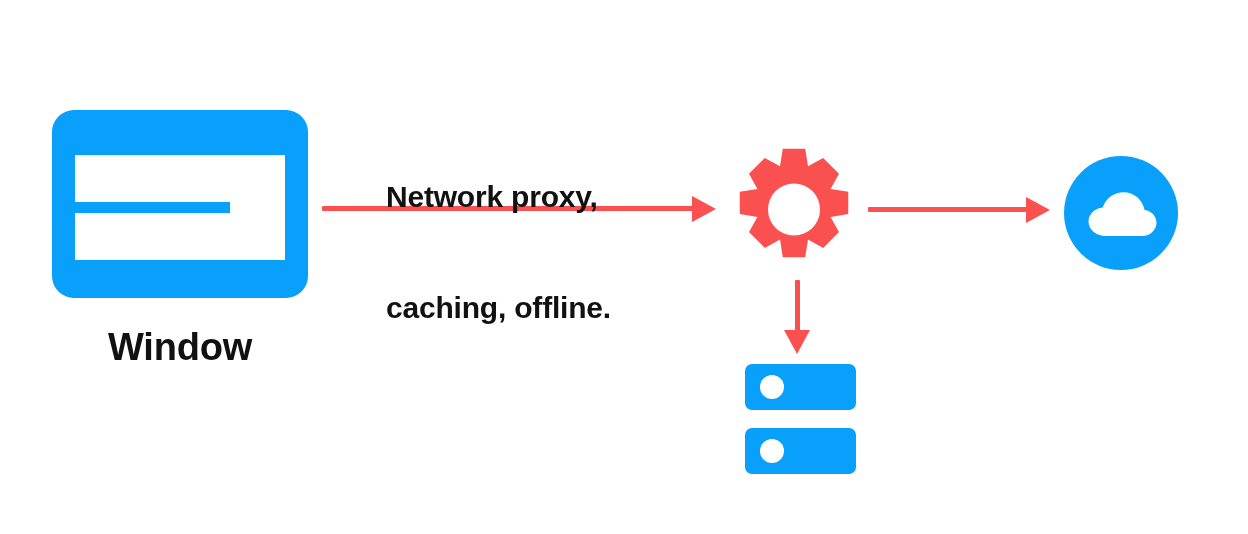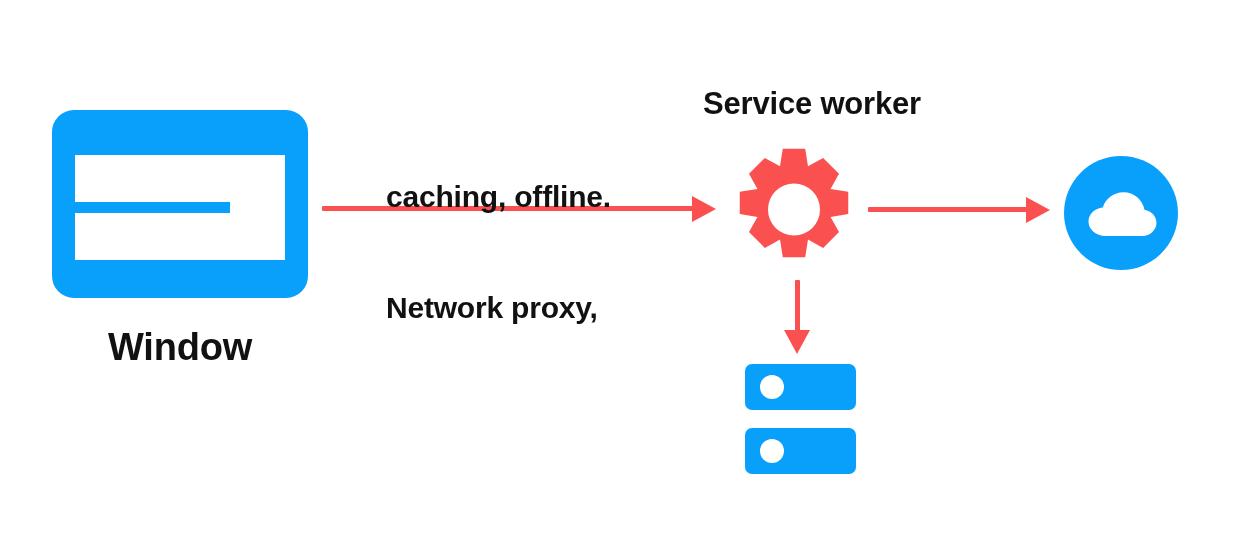--- a/index.html
+++ b/index.html
@@ -179,25 +179,24 @@
     <div class="win-bar" id="win-bar-bottom"></div>
     <div class="win-bar" id="win-bar-side"></div>
   </div>
 
   <div class="abs label" id="window-label" style="color: rgb(17, 17, 17);">Window</div>
 
   <div class="abs arrow-h-line" id="arrow1-line"></div>
   <div class="abs arrow-head-right" id="arrow1-head" style="border-left-color: rgb(251, 80, 80);"></div>
 
   <div class="abs label" id="proxy-label" style="color: rgb(17, 17, 17);">
+    <span class="line">Network proxy,</span>
     <span class="line">caching, offline.</span>
-    <span class="line">Network proxy,</span>
-  </div>
-
-  <div class="abs label" id="sw-label" style="color: rgb(17, 17, 17);">Service worker</div>
+  </div>
+
 
   <div class="abs" id="gear-icon">
     <svg viewBox="0 0 100 100" xmlns="http://www.w3.org/2000/svg" aria-hidden="true">
       <path fill="#FB5050" fill-rule="evenodd" d="
         M 41.5 2
         L 58.5 2
         L 60.6 15.4
         L 72.1 9.0
         L 84.1 21.0
         L 77.7 32.5

